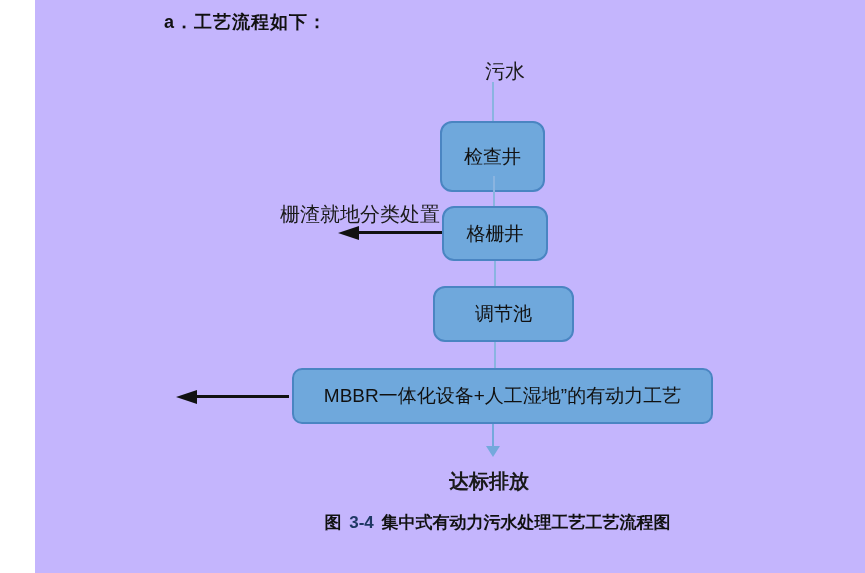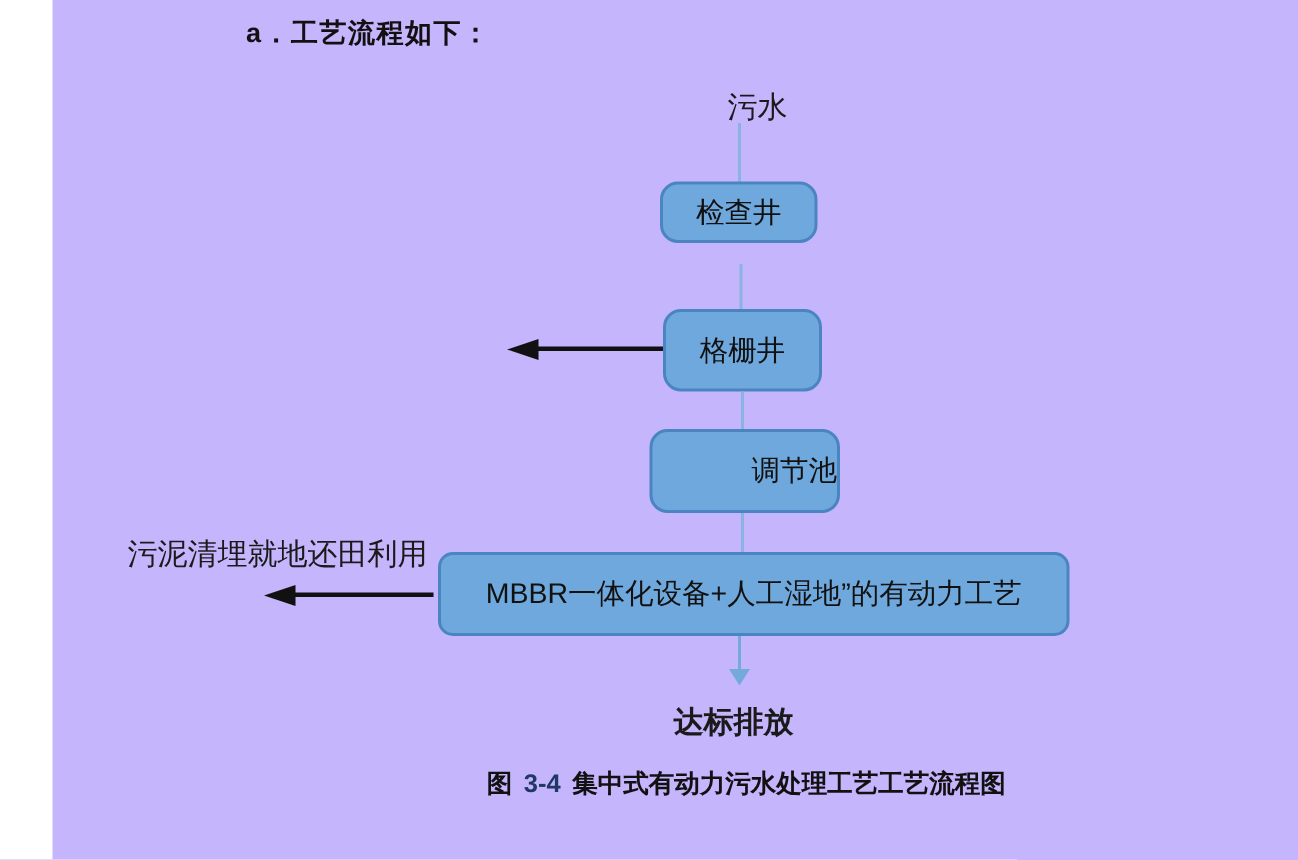--- a/index.html
+++ b/index.html
@@ -89,42 +89,42 @@
 <body>
 
 <div id="page">
 
   <div class="doc-title">a．工艺流程如下：</div>
 
   <div class="flow-label" style="left:450px; top:58px;">污水</div>
 
   <div class="vline" style="left:457px; top:82px; height:40px;"></div>
 
-  <div class="node" style="left:405px; top:121px; width:105px; height:41px;">
+  <div class="node" style="left:405px; top:121px; width:105px; height:71px;">
     <span>检查井</span>
   </div>
 
   <div class="vline" style="left:458px; top:176px; height:30px;"></div>
 
+  <div class="flow-label" style="left:245px; top:201px;">栅渣就地分类处置</div>
   <div class="black-shaft" style="left:322px; top:231px; width:86px;"></div>
   <div class="black-head" style="left:303px; top:226px;"></div>
 
   <div class="node" style="left:407px; top:206px; width:106px; height:55px;">
     <span>格栅井</span>
   </div>
 
   <div class="vline" style="left:459px; top:261px; height:25px;"></div>
 
-  <div class="node" style="left:398px; top:286px; width:127px; height:56px;justify-content:flex-end;">
+  <div class="node" style="left:398px; top:286px; width:141px; height:56px;">
     <span>调节池</span>
   </div>
 
   <div class="vline" style="left:459px; top:342px; height:26px;"></div>
 
-  <div class="flow-label" style="left:50px; top:356px;">污泥清埋就地还田利用</div>
   <div class="black-shaft" style="left:160px; top:395px; width:94px;"></div>
   <div class="black-head" style="left:141px; top:390px;"></div>
 
   <div class="node" style="left:257px; top:368px; width:421px; height:56px; border-radius:10px;">
     <span>MBBR一体化设备+人工湿地”的有动力工艺</span>
   </div>
 
   <div class="vline" style="left:457px; top:424px; height:23px; background:#74a9dc;"></div>
   <div class="blue-head-down" style="left:451px; top:446px;"></div>
 

